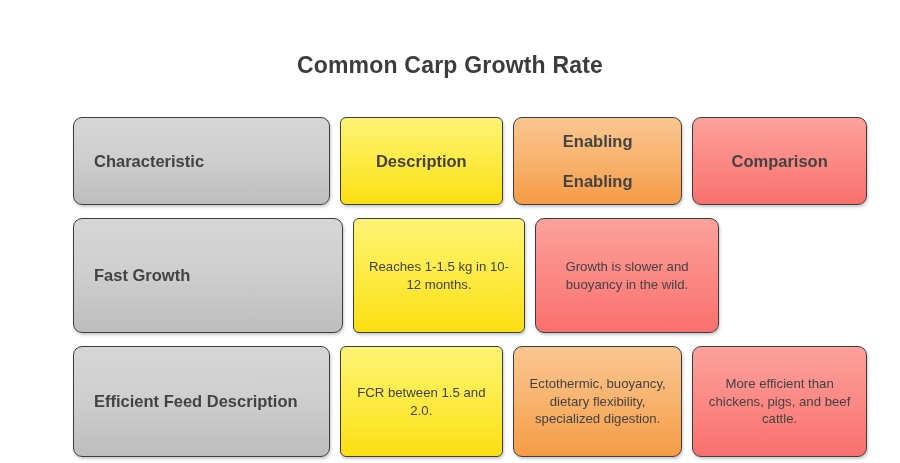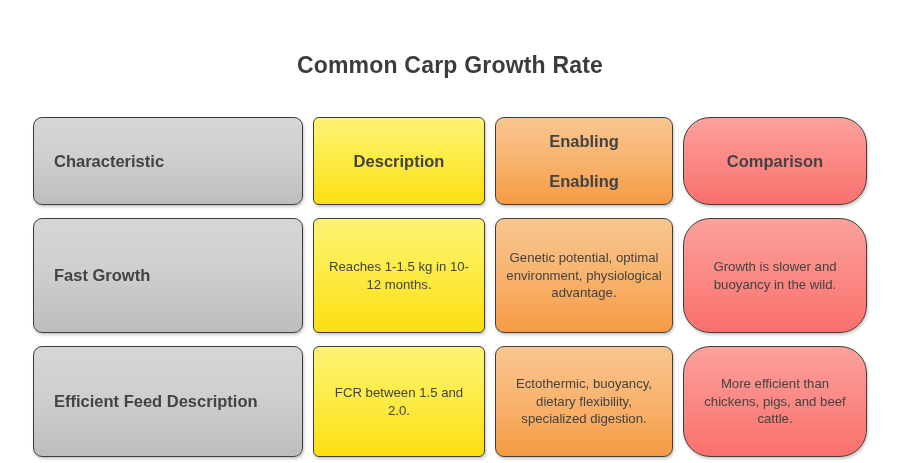--- a/index.html
+++ b/index.html
@@ -58,24 +58,24 @@
     text-align: center;
     color: #434343;
     padding: 4px 9px;
     box-shadow: 1px 2px 3px rgba(0,0,0,0.22);
     overflow: hidden;
   }
   
   .col-0 { width: 270px; }
   .col-1 { width: 172px; border-radius: 6px; }
   .col-2 { width: 178px; flex-direction: column; }
-  .col-3 { width: 184px; border-radius: 27px; }
+  .col-3 { width: 184px; }
 
   
-  .theme-gray   { background: linear-gradient(180deg, #d6d6d6 0%, #cfcfcf 45%, #bdbdbd 100%); }
+  .theme-gray   { background: linear-gradient(180deg, #d6d6d6 0%, #cfcfcf 45%, #bdbdbd 100%); margin-left: 40px; }
   .theme-yellow { background: linear-gradient(180deg, #fdf375 0%, #fded4d 40%, #fbdf12 100%); }
   .theme-orange { background: linear-gradient(180deg, #f9c690 0%, #f8b571 45%, #f59b45 100%); }
   .theme-red    { background: linear-gradient(180deg, #fca19c 0%, #fb8b86 45%, #f9706d 100%); }
 
   
   .cell.head {
     font-size: 16.5px;
     font-weight: bold;
     line-height: 1.22;
   }
@@ -113,21 +113,20 @@
       <div class="cell head col-1 theme-yellow">Description</div>
       <div class="cell head col-2 theme-orange">
         <span>Enabling</span>&nbsp;<wbr><span>Enabling</span>
       </div>
       <div class="cell head col-3 theme-red">Comparison</div>
     </div>
 
     <div class="row row-body-1">
       <div class="cell rowlabel col-0 theme-gray">Fast Growth</div>
       <div class="cell body-text col-1 theme-yellow">Reaches 1-1.5 kg in 10-12 months.</div>
-      <div class="cell body-text col-2 theme-orange">Genetic potential, optimal environment, physiological advantage.</div>
       <div class="cell body-text col-3 theme-red">Growth is slower and buoyancy in the wild.</div>
     </div>
 
     <div class="row row-body-2">
       <div class="cell rowlabel col-0 theme-gray">Efficient Feed Description</div>
       <div class="cell body-text col-1 theme-yellow">FCR between 1.5 and 2.0.</div>
       <div class="cell body-text col-2 theme-orange">Ectothermic, buoyancy, dietary flexibility, specialized digestion.</div>
       <div class="cell body-text col-3 theme-red">More efficient than chickens, pigs, and beef cattle.</div>
     </div>
 

